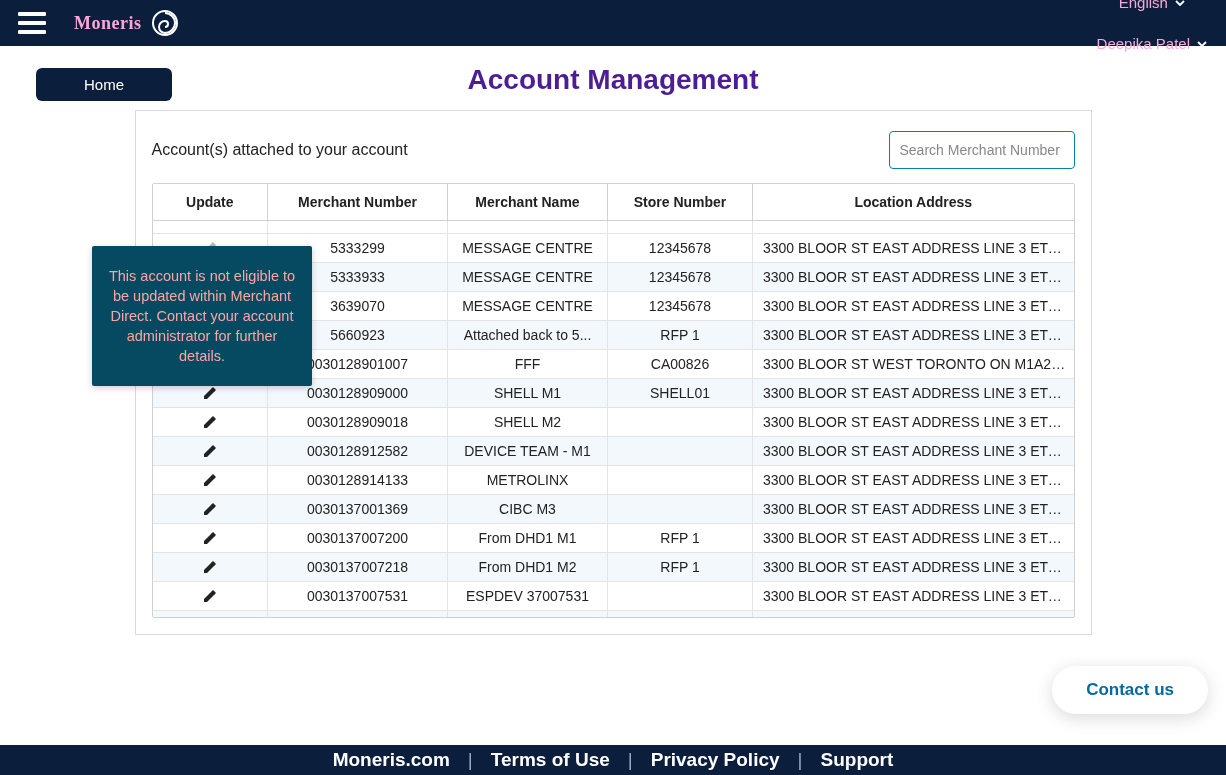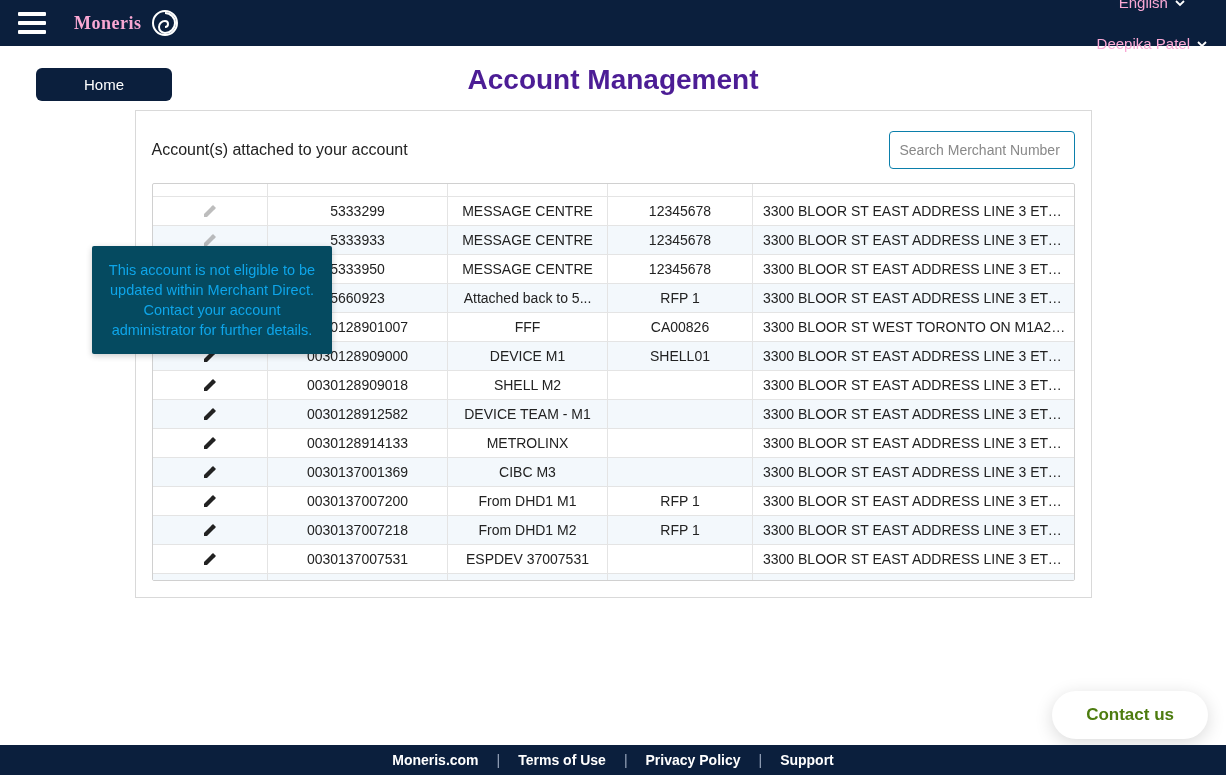--- a/index.html
+++ b/index.html
@@ -142,61 +142,61 @@
   .edit-icon.disabled { color: #888; opacity: 0.55;}
   .edit-icon svg { display:inline-block; vertical-align:middle;}
 
   .adj-row td { height: 12px; padding: 0; }
 
   
   .tooltip {
     position: absolute;
     left: 92px;
     top: 246px;
-    width: 240px;
+    width: 220px;
     background: #054a60;
-    color: #0ea5e9;
+    color: #fca5a5;
     font-size: 14.5px;
     text-align: center;
-    padding: 14px 14px;
+    padding: 20px 14px;
     border-radius: 2px;
     line-height: 1.38;
     z-index: 50;
     box-shadow: 0 2px 6px rgba(0,0,0,0.2);
   }
 
   
   .footer {
     position: absolute;
     bottom: 0; left: 0; width: 100%;
     height: 30px;
     background: #0b1f3d;
     display: flex;
     align-items: center;
     justify-content: center;
     gap: 0;
     color: #fff;
-    font-size: 14px;
+    font-size: 19px;
     font-weight: 600;
   }
   .footer a { color: #fff; text-decoration: none; cursor: pointer; padding: 0 18px;}
   .footer .sep { color: #9aa7bd; font-weight: 300;}
 
   
   .contact-pill {
     position: absolute;
     right: 18px;
-    bottom: 36px;
+    bottom: 61px;
     background: #fff;
     border-radius: 28px;
     box-shadow: 0 4px 18px rgba(0,0,0,0.15);
     padding: 14px 34px;
     font-size: 17px;
     font-weight: 600;
-    color: #4d7c0f;
+    color: #0369a1;
     cursor: pointer;
   }
 
   
   .tbody-scroll::-webkit-scrollbar { width: 16px; }
   .tbody-scroll::-webkit-scrollbar-track { background: #f1f1f1;}
   .tbody-scroll::-webkit-scrollbar-thumb { background: #c4c4c4; }
 </style>
 </head>
 <body>
@@ -241,20 +241,38 @@
 
 <h1 class="page-title">Account Management</h1>
 
 <div class="card">
   <div class="card-top">
     <div class="card-title">Account(s) attached to your account</div>
     <input class="search-input" type="text" placeholder="Search Merchant Number" style="">
   </div>
 
   <div class="table-wrap">
+    <table class="grid">
+      <colgroup>
+        <col class="col-upd">
+          <col class="col-mnum">
+          <col class="col-mname">
+          <col class="col-store">
+          <col class="col-addr">
+      </colgroup>
+      <thead>
+        <tr>
+          <th>Update</th>
+          <th>Merchant Number</th>
+          <th>Merchant Name</th>
+          <th>Store Number</th>
+          <th>Location Address</th>
+        </tr>
+      </thead>
+    </table>
     <div class="tbody-scroll" id="tbody-scroll">
       <table class="grid">
         <colgroup>
           <col class="col-upd">
             <col class="col-mnum">
             <col class="col-mname">
             <col class="col-store">
             <col class="col-addr">
         </colgroup>
         <tbody id="rows-body">
@@ -283,21 +301,21 @@
               <td>5333933</td>
               <td>MESSAGE CENTRE</td>
               <td>12345678</td>
               <td class="addr">3300 BLOOR ST EAST ADDRESS LINE 3 ETOBIC...</td>
             </tr>
             <tr>
               <td><span class="edit-icon disabled"><svg width="16" height="16" viewBox="0 0 16 16">
                     <path d="M2 11 L2 14 L5 14 L13 6 L10 3 Z" fill="currentColor"></path>
                     <path d="M11 2 L14 5 L12.5 6.5 L9.5 3.5 Z" fill="currentColor"></path>
                   </svg></span></td>
-              <td>5333950</td>
+              <td>3639070</td>
               <td>MESSAGE CENTRE</td>
               <td>12345678</td>
               <td class="addr">3300 BLOOR ST EAST ADDRESS LINE 3 ETOBIC...</td>
             </tr>
             <tr class="stripe">
               <td><span class="edit-icon disabled"><svg width="16" height="16" viewBox="0 0 16 16">
                     <path d="M2 11 L2 14 L5 14 L13 6 L10 3 Z" fill="currentColor"></path>
                     <path d="M11 2 L14 5 L12.5 6.5 L9.5 3.5 Z" fill="currentColor"></path>
                   </svg></span></td>
               <td>5660923</td>
@@ -314,21 +332,21 @@
               <td>FFF</td>
               <td>CA00826</td>
               <td class="addr">3300 BLOOR ST WEST TORONTO ON M1A2B3 ...</td>
             </tr>
             <tr class="stripe">
               <td><span class="edit-icon"><svg width="16" height="16" viewBox="0 0 16 16">
                     <path d="M2 11 L2 14 L5 14 L13 6 L10 3 Z" fill="currentColor"></path>
                     <path d="M11 2 L14 5 L12.5 6.5 L9.5 3.5 Z" fill="currentColor"></path>
                   </svg></span></td>
               <td>0030128909000</td>
-              <td>DEVICE M1</td>
+              <td>SHELL M1</td>
               <td>SHELL01</td>
               <td class="addr">3300 BLOOR ST EAST ADDRESS LINE 3 ETOBIC...</td>
             </tr>
             <tr>
               <td><span class="edit-icon"><svg width="16" height="16" viewBox="0 0 16 16">
                     <path d="M2 11 L2 14 L5 14 L13 6 L10 3 Z" fill="currentColor"></path>
                     <path d="M11 2 L14 5 L12.5 6.5 L9.5 3.5 Z" fill="currentColor"></path>
                   </svg></span></td>
               <td>0030128909018</td>
               <td>SHELL M2</td>

